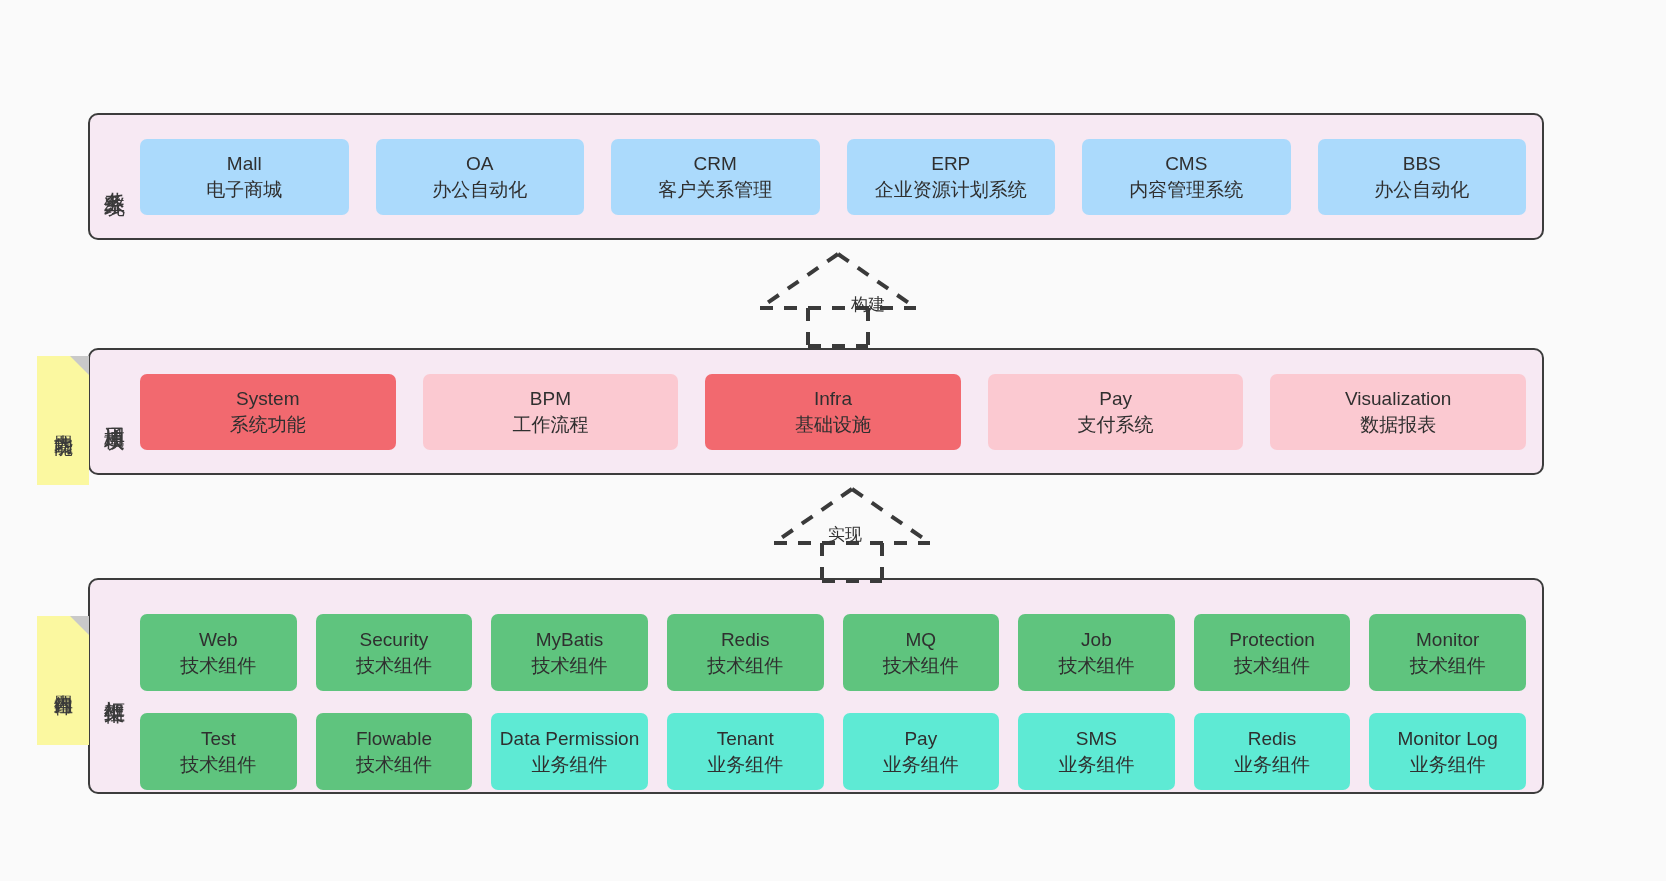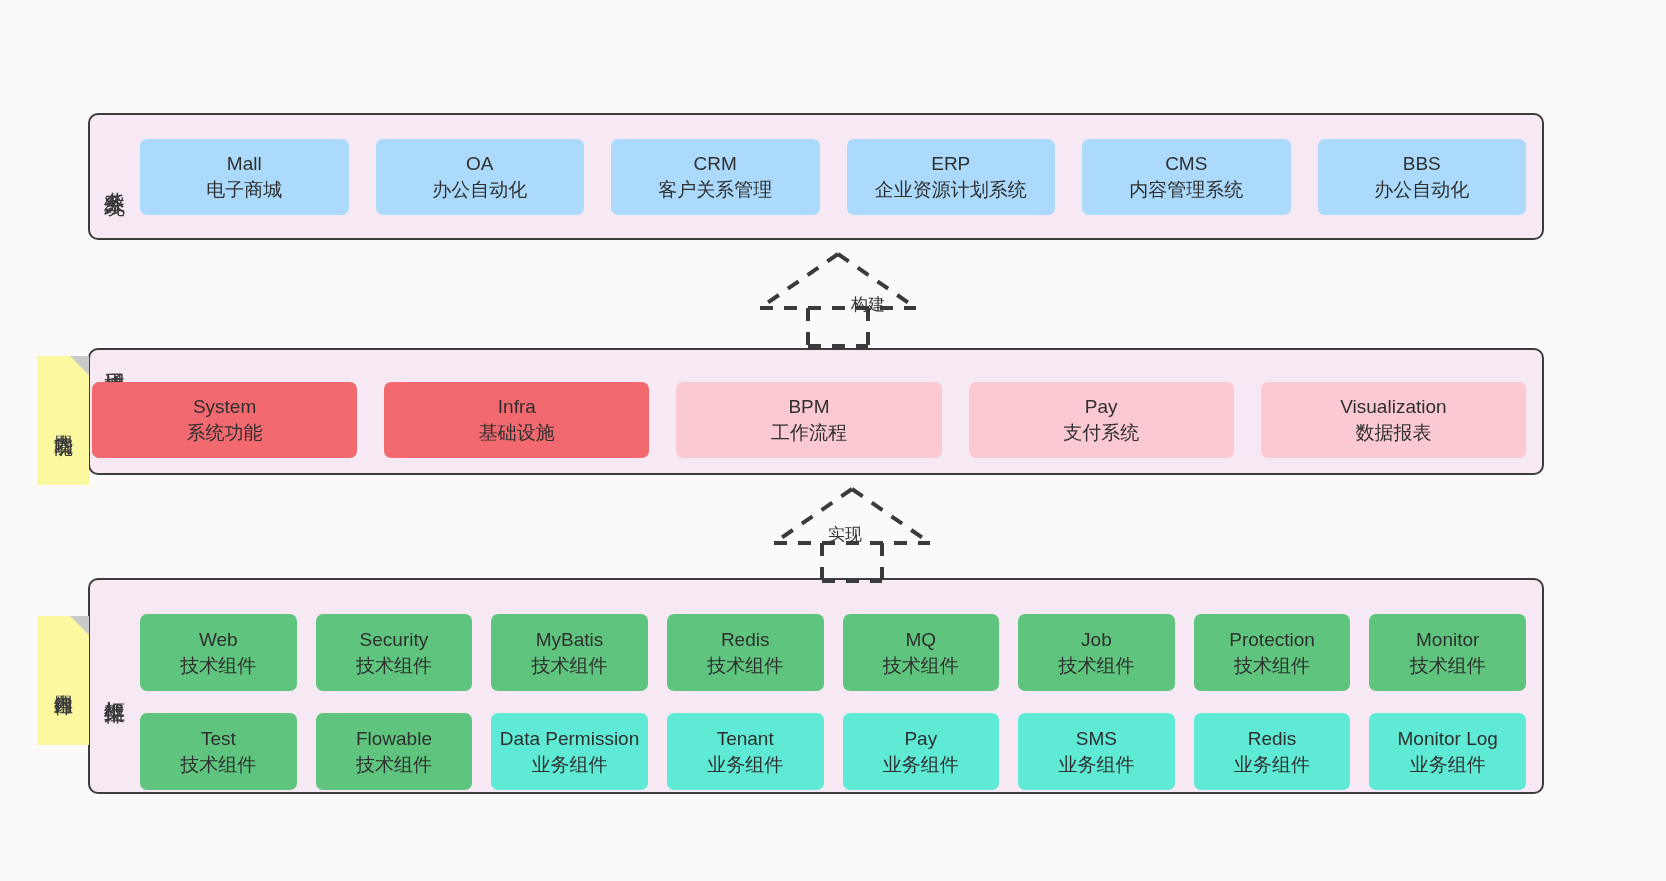--- a/index.html
+++ b/index.html
@@ -87,21 +87,21 @@
   .c-red        { background: #f2696f; }
   .c-pink       { background: #fbc9d1; }
   .c-green      { background: #5fc47e; }
   .c-lightgreen { background: #5eead4; }
 
   
   #layer-business { left: 88px;  top: 113px; width: 1456px; height: 127px; }
   #layer-business .card { height: 76px; }
 
   
-  #layer-common { left: 88px; top: 348px; width: 1456px; height: 127px; flex-direction: column; }
+  #layer-common { left: 88px; top: 348px; width: 1456px; height: 127px; }
   #layer-common .card { height: 76px; }
 
   
   #layer-framework { left: 88px; top: 578px; width: 1456px; height: 216px; }
   #layer-framework .card { height: 77px; }
   #layer-framework .layer-body { gap: 22px; margin-top: 32px; }
   #layer-framework .row { gap: 19px; }
 
   
   .note {
@@ -202,27 +202,27 @@
   </div>
 
   <div class="layer" id="layer-common">
     <div class="layer-title">通用模块</div>
     <div class="layer-body">
       <div class="row">
         <div class="card c-red">
           <span class="en">System</span>
           <span class="cn">系统功能</span>
         </div>
+        <div class="card c-pink">
+          <span class="en">BPM</span>
+          <span class="cn">工作流程</span>
+        </div>
         <div class="card c-red">
           <span class="en">Infra</span>
           <span class="cn">基础设施</span>
-        </div>
-        <div class="card c-pink">
-          <span class="en">BPM</span>
-          <span class="cn">工作流程</span>
         </div>
         <div class="card c-pink">
           <span class="en">Pay</span>
           <span class="cn">支付系统</span>
         </div>
         <div class="card c-pink">
           <span class="en">Visualization</span>
           <span class="cn">数据报表</span>
         </div>
       </div>

